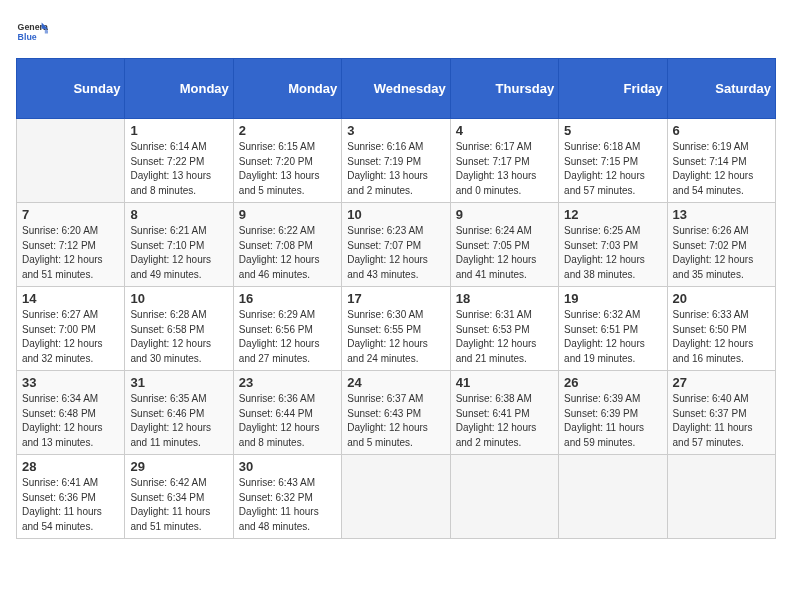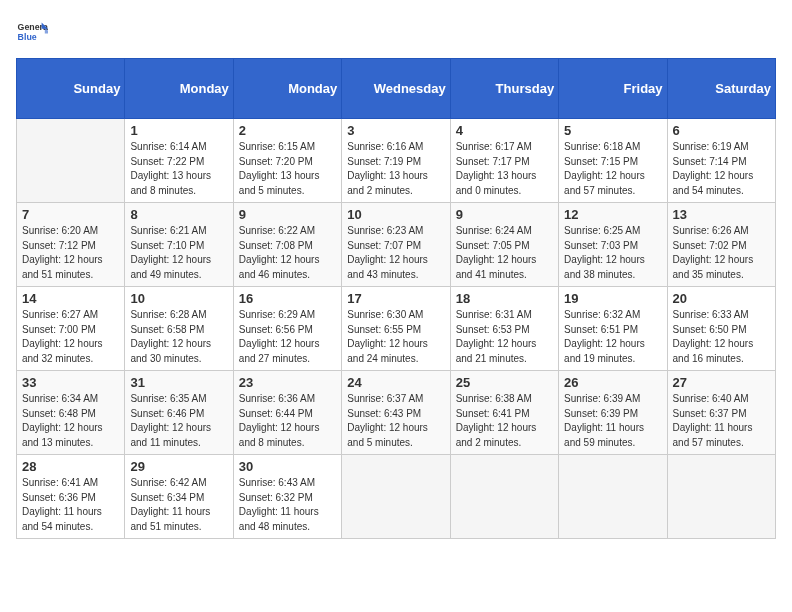--- a/index.html
+++ b/index.html
@@ -207,21 +207,21 @@
         </td>
         <td>
           <span class="day-number">23</span>
           <div class="day-info">Sunrise: 6:36 AM<br>Sunset: 6:44 PM<br>Daylight: 12 hours<br>and 8 minutes.</div>
         </td>
         <td>
           <span class="day-number">24</span>
           <div class="day-info">Sunrise: 6:37 AM<br>Sunset: 6:43 PM<br>Daylight: 12 hours<br>and 5 minutes.</div>
         </td>
         <td>
-          <span class="day-number">25</span>
+          <span class="day-number">41</span>
           <div class="day-info">Sunrise: 6:38 AM<br>Sunset: 6:41 PM<br>Daylight: 12 hours<br>and 2 minutes.</div>
         </td>
         <td>
           <span class="day-number">26</span>
           <div class="day-info">Sunrise: 6:39 AM<br>Sunset: 6:39 PM<br>Daylight: 11 hours<br>and 59 minutes.</div>
         </td>
         <td>
           <span class="day-number">27</span>
           <div class="day-info">Sunrise: 6:40 AM<br>Sunset: 6:37 PM<br>Daylight: 11 hours<br>and 57 minutes.</div>
         </td>

